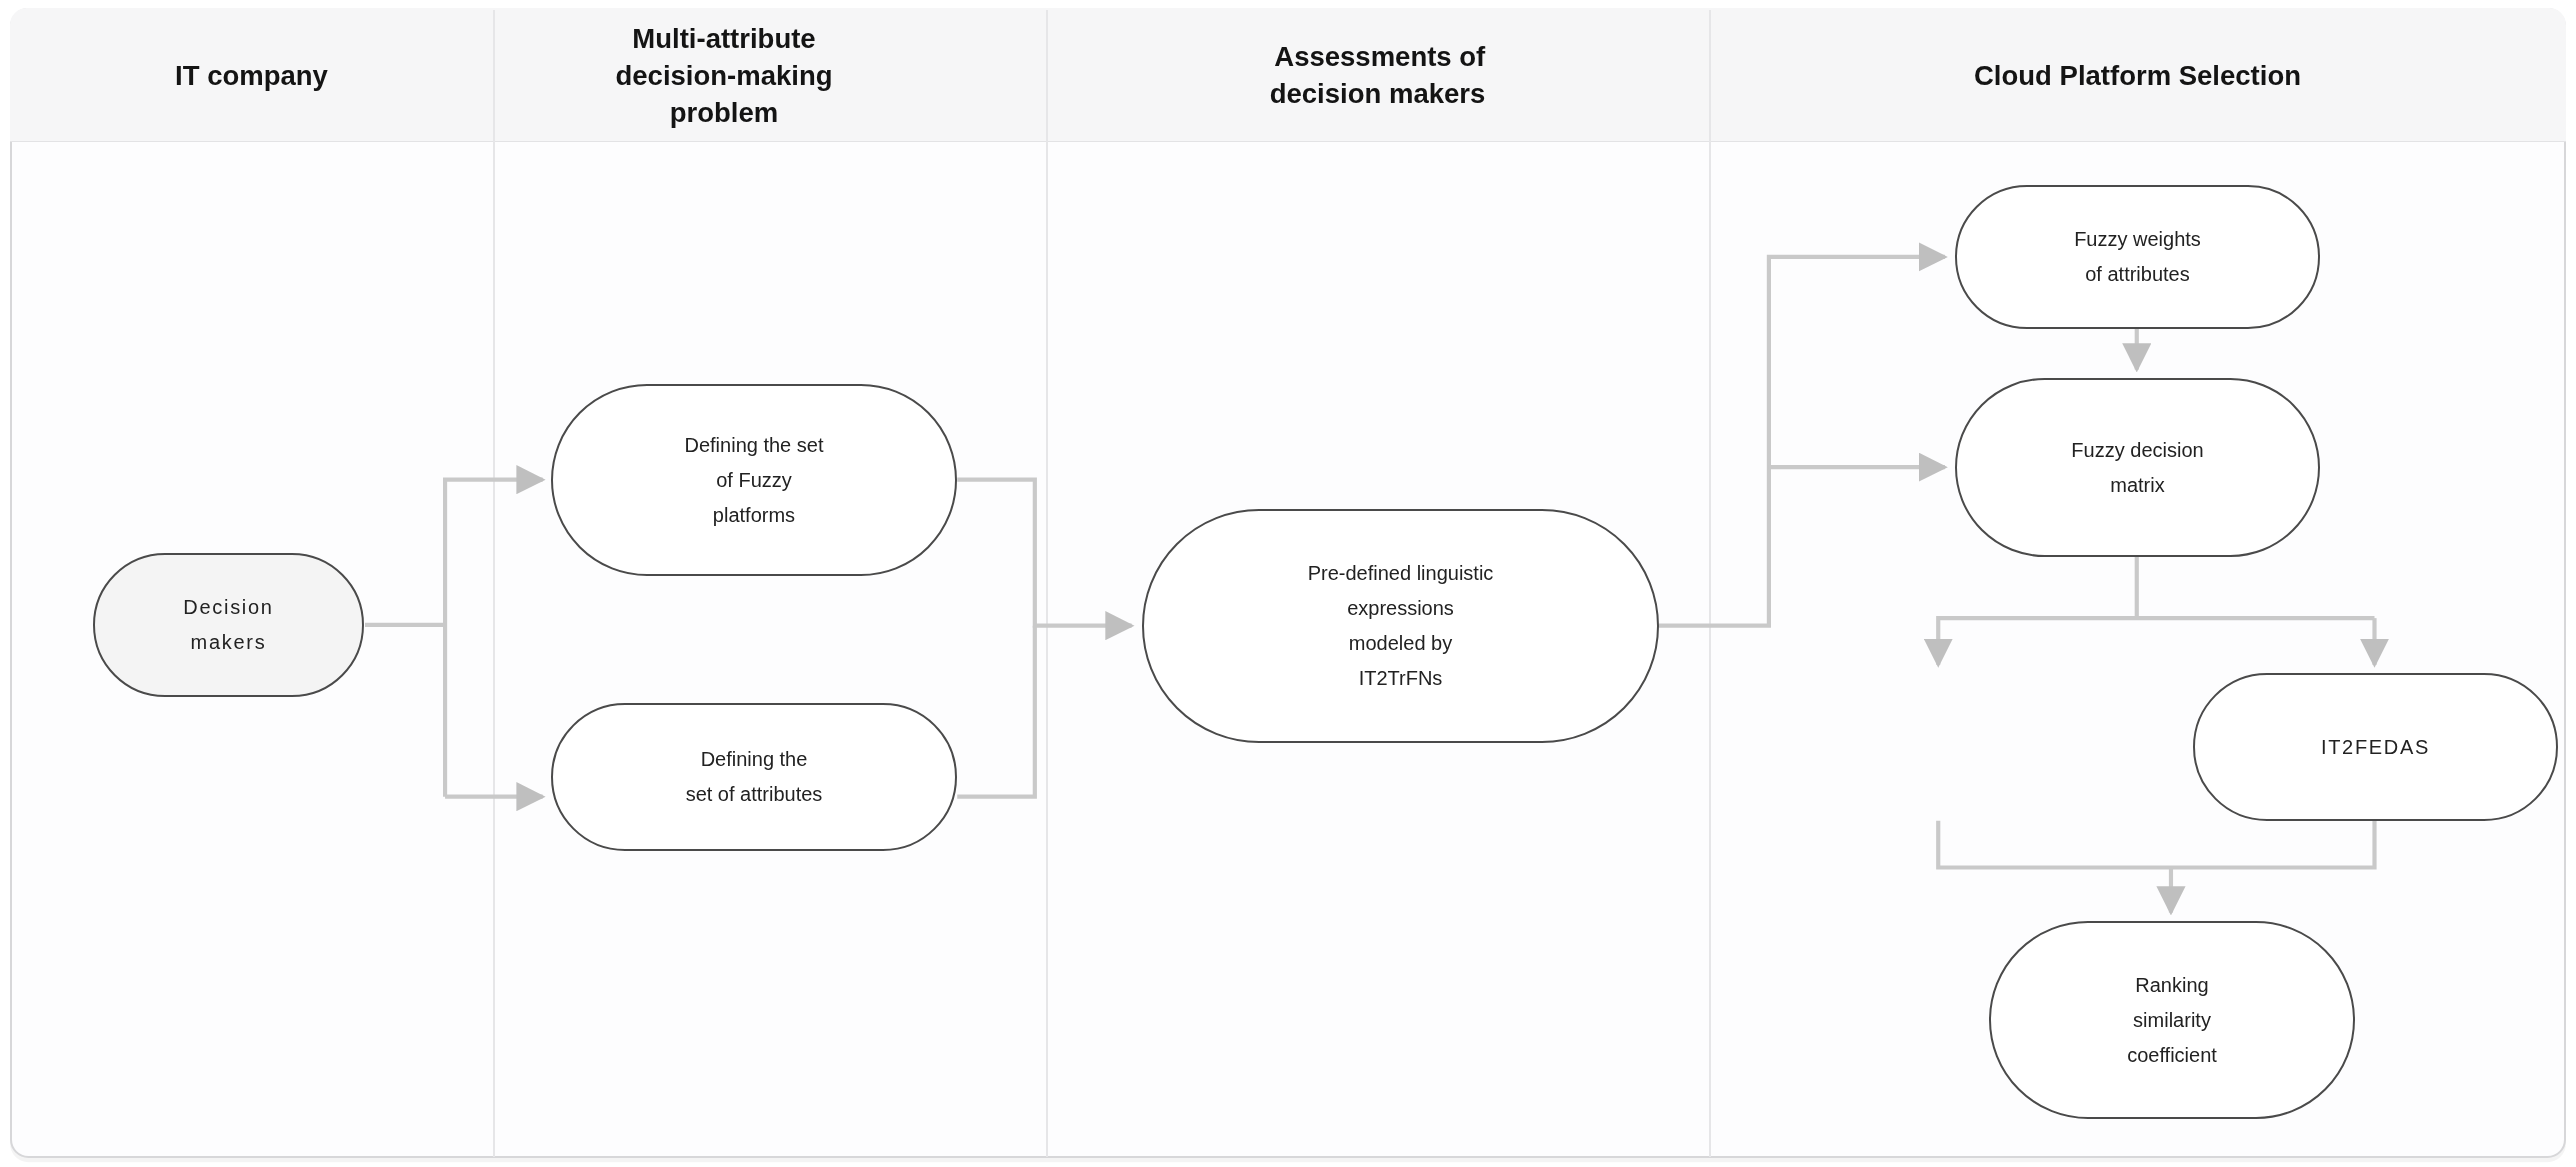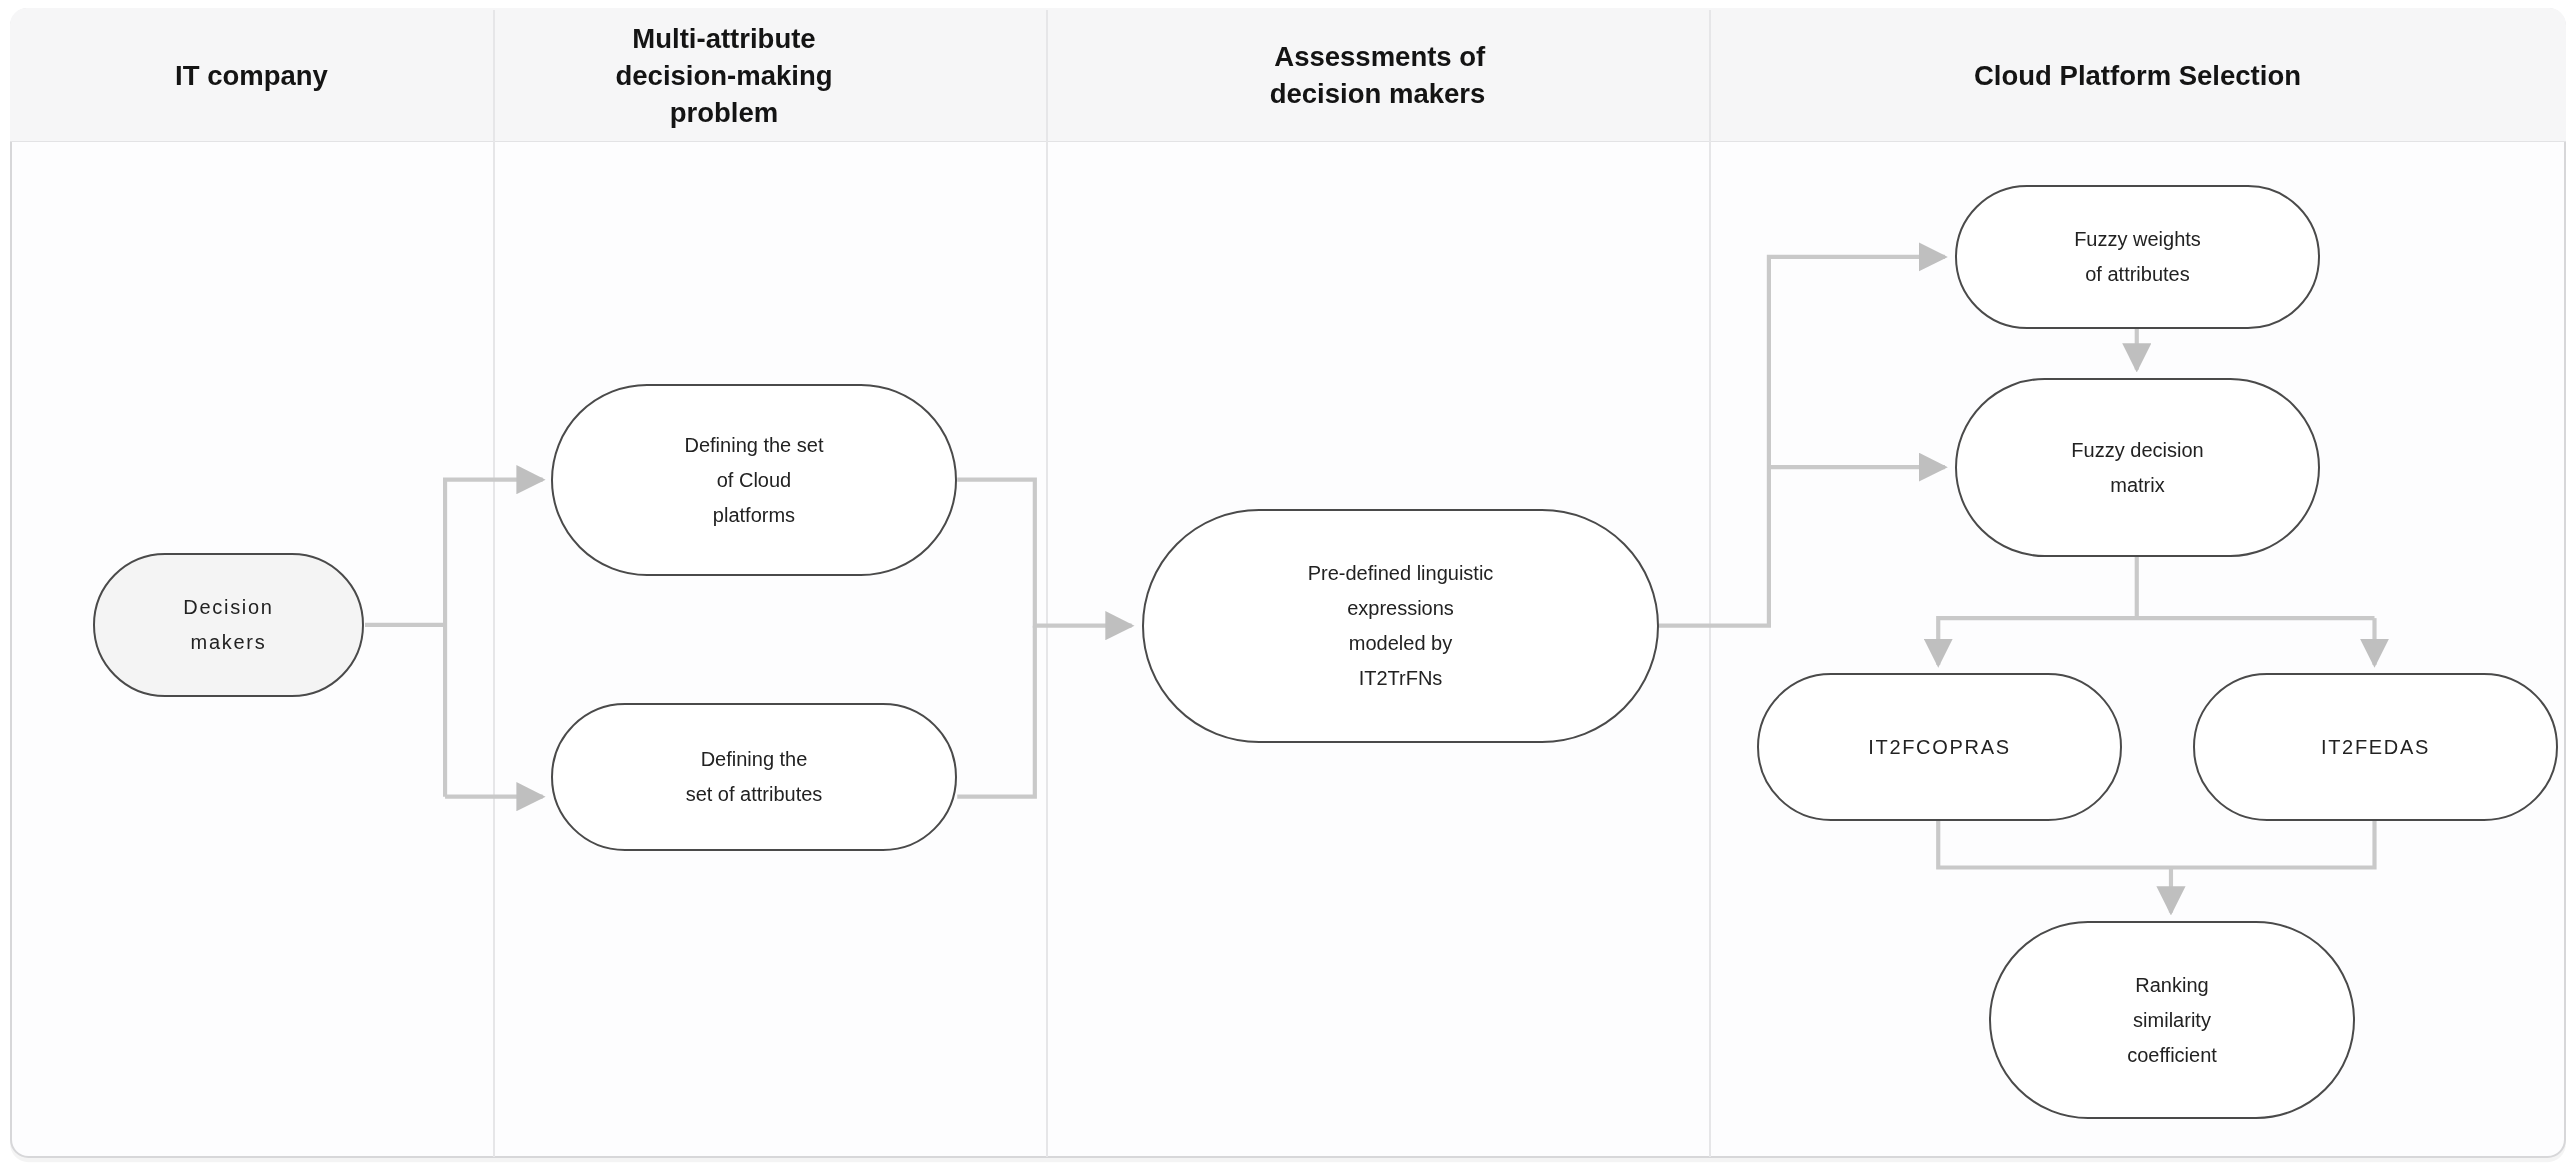--- a/index.html
+++ b/index.html
@@ -124,38 +124,37 @@
     <path class="link" d="M2846 741 H2323 V797" marker-end="url(#arrow)"></path>
     <path class="link" d="M2846 741 V797" marker-end="url(#arrow)"></path>
     <path class="link" d="M2323 984 V1040 H2846 V984"></path>
     <path class="link" d="M2602 1040 V1094" marker-end="url(#arrow)"></path>
   </svg>
 
   <div class="node shaded bold" style="left:93px; top:553px; width:271px; height:144px;">Decision
 makers</div>
 
   <div class="node" style="left:551px; top:384px; width:406px; height:192px;">Defining the set
-of Cloud
+of Fuzzy
 platforms</div>
 
   <div class="node" style="left:551px; top:703px; width:406px; height:148px;">Defining the
 set of attributes</div>
 
   <div class="node" style="left:1142px; top:509px; width:517px; height:234px;">Pre-defined linguistic
 expressions
 modeled by
 IT2TrFNs</div>
 
   <div class="node" style="left:1955px; top:185px; width:365px; height:144px;">Fuzzy weights
 of attributes</div>
 
   <div class="node" style="left:1955px; top:378px; width:365px; height:179px;">Fuzzy decision
 matrix</div>
 
-  <div class="node bold" style="left:1757px; top:673px; width:365px; height:148px;">IT2FCOPRAS</div>
 
   <div class="node bold" style="left:2193px; top:673px; width:365px; height:148px;">IT2FEDAS</div>
 
   <div class="node" style="left:1989px; top:921px; width:366px; height:198px;">Ranking
 similarity
 coefficient</div>
 
 </div>
 
 

